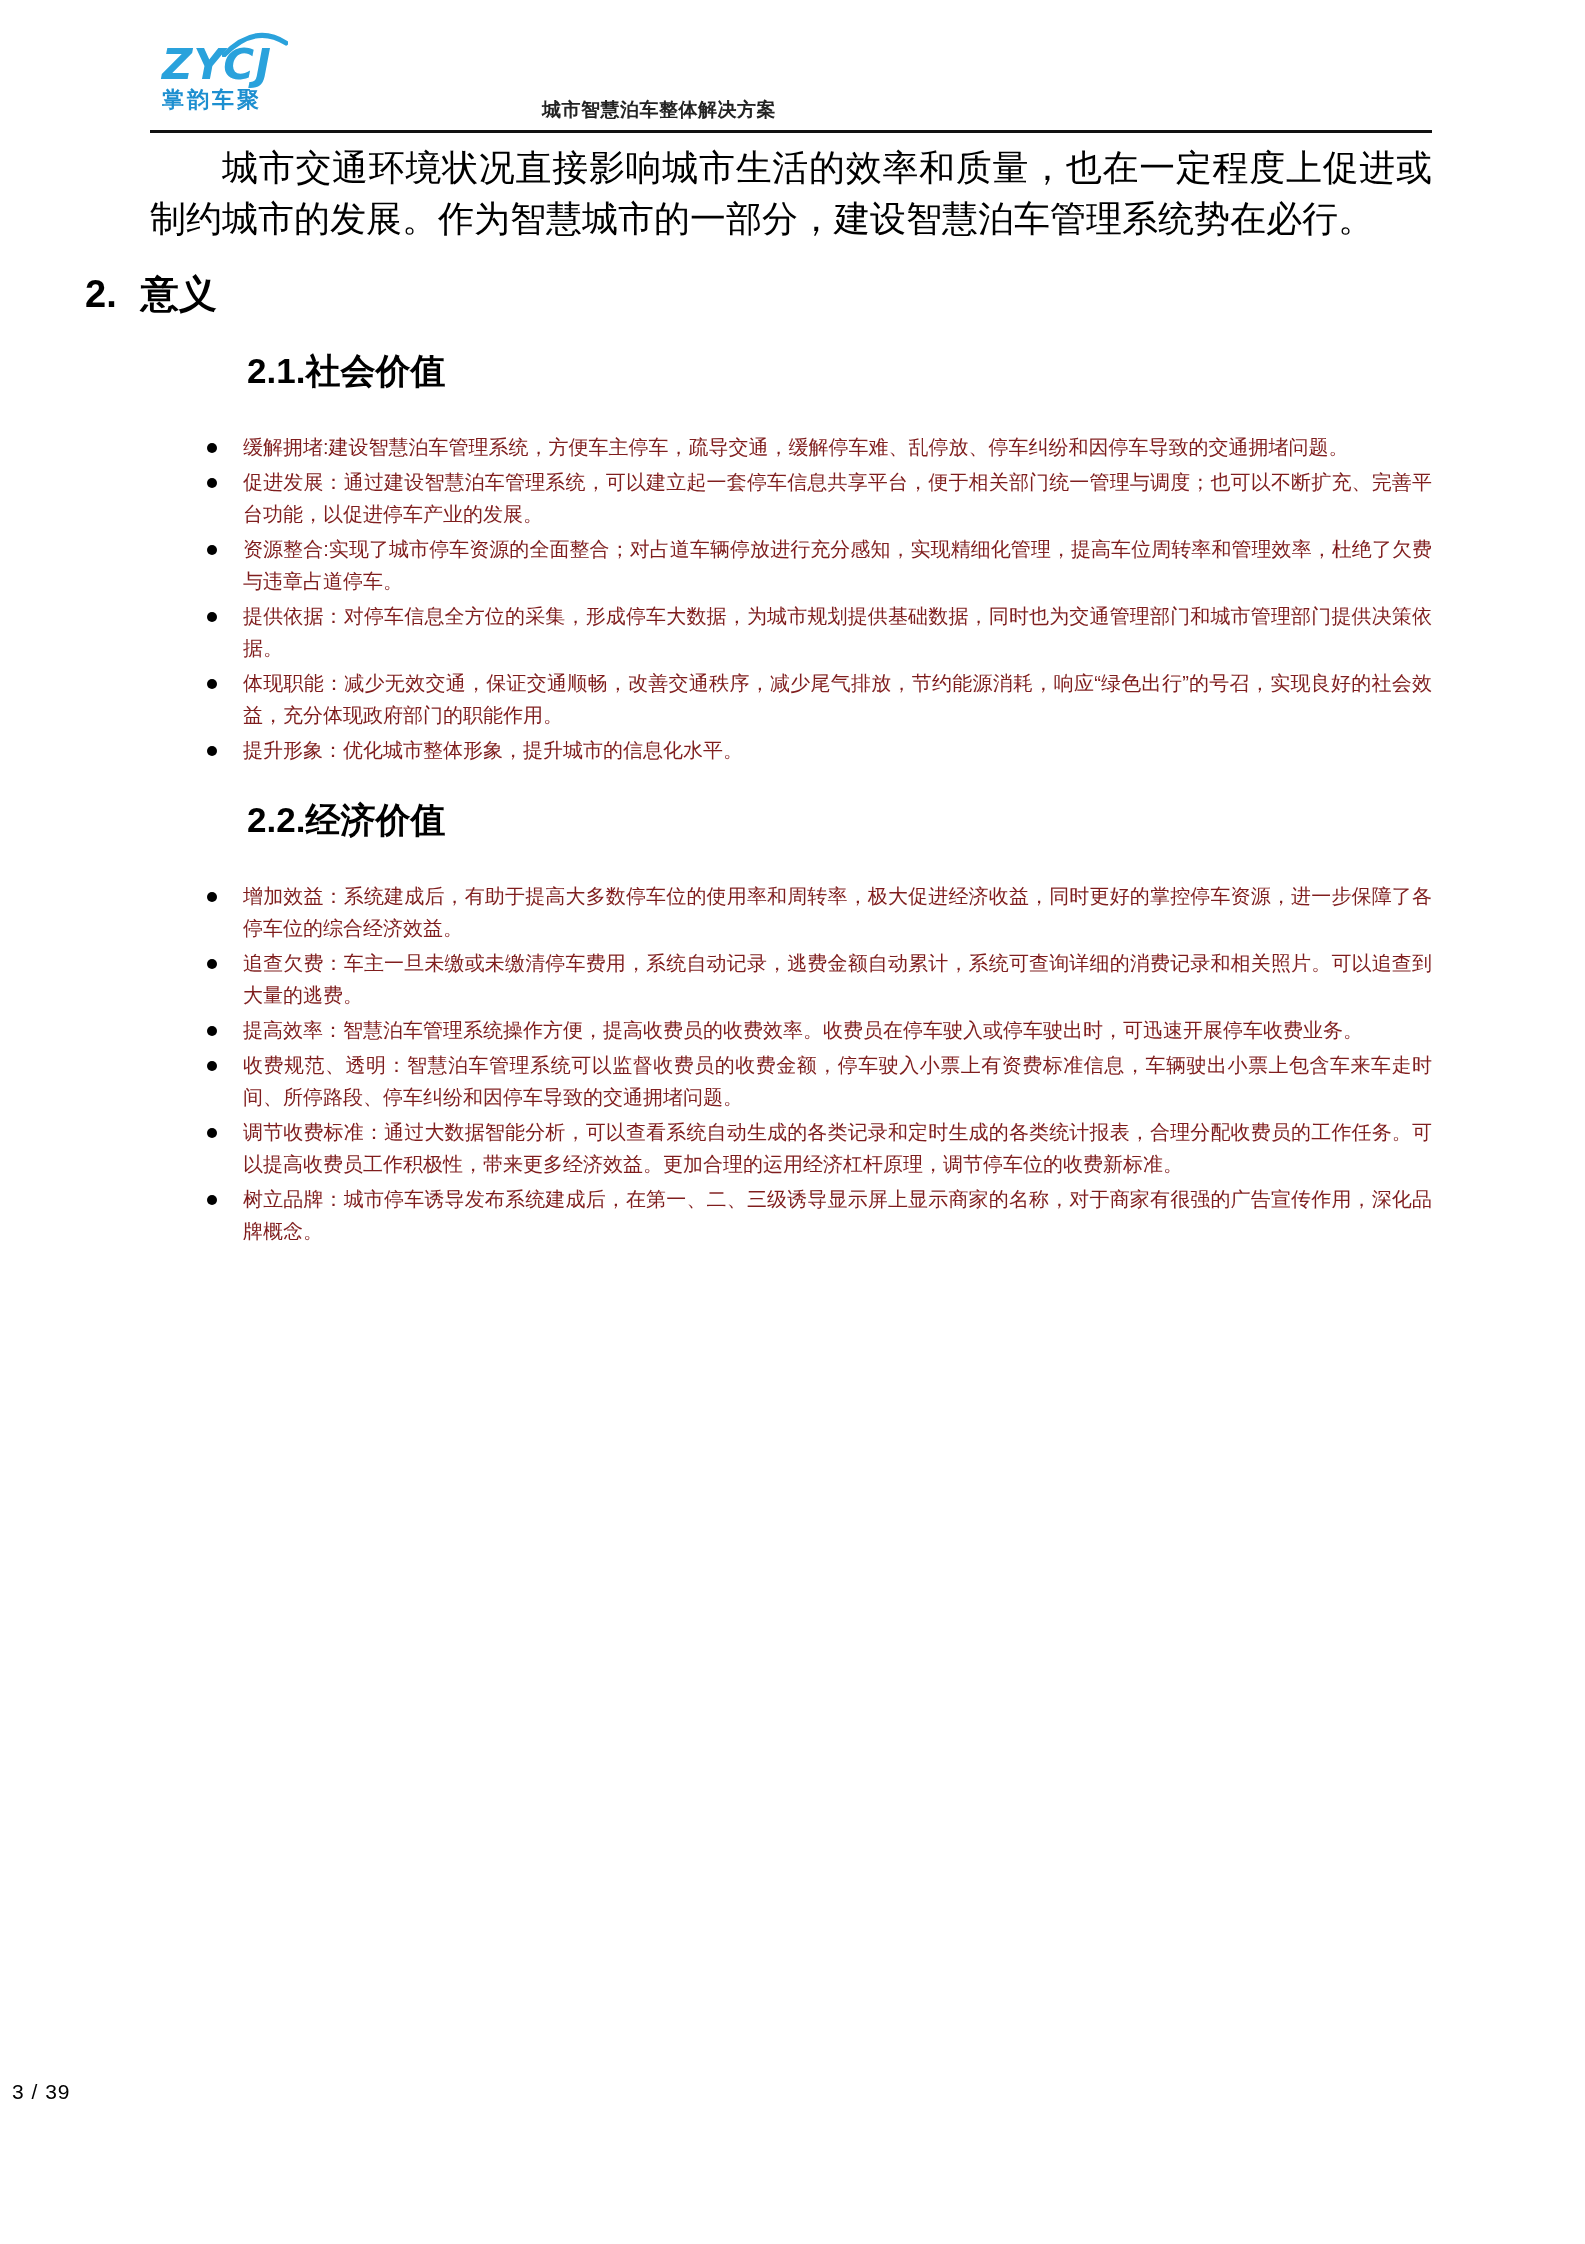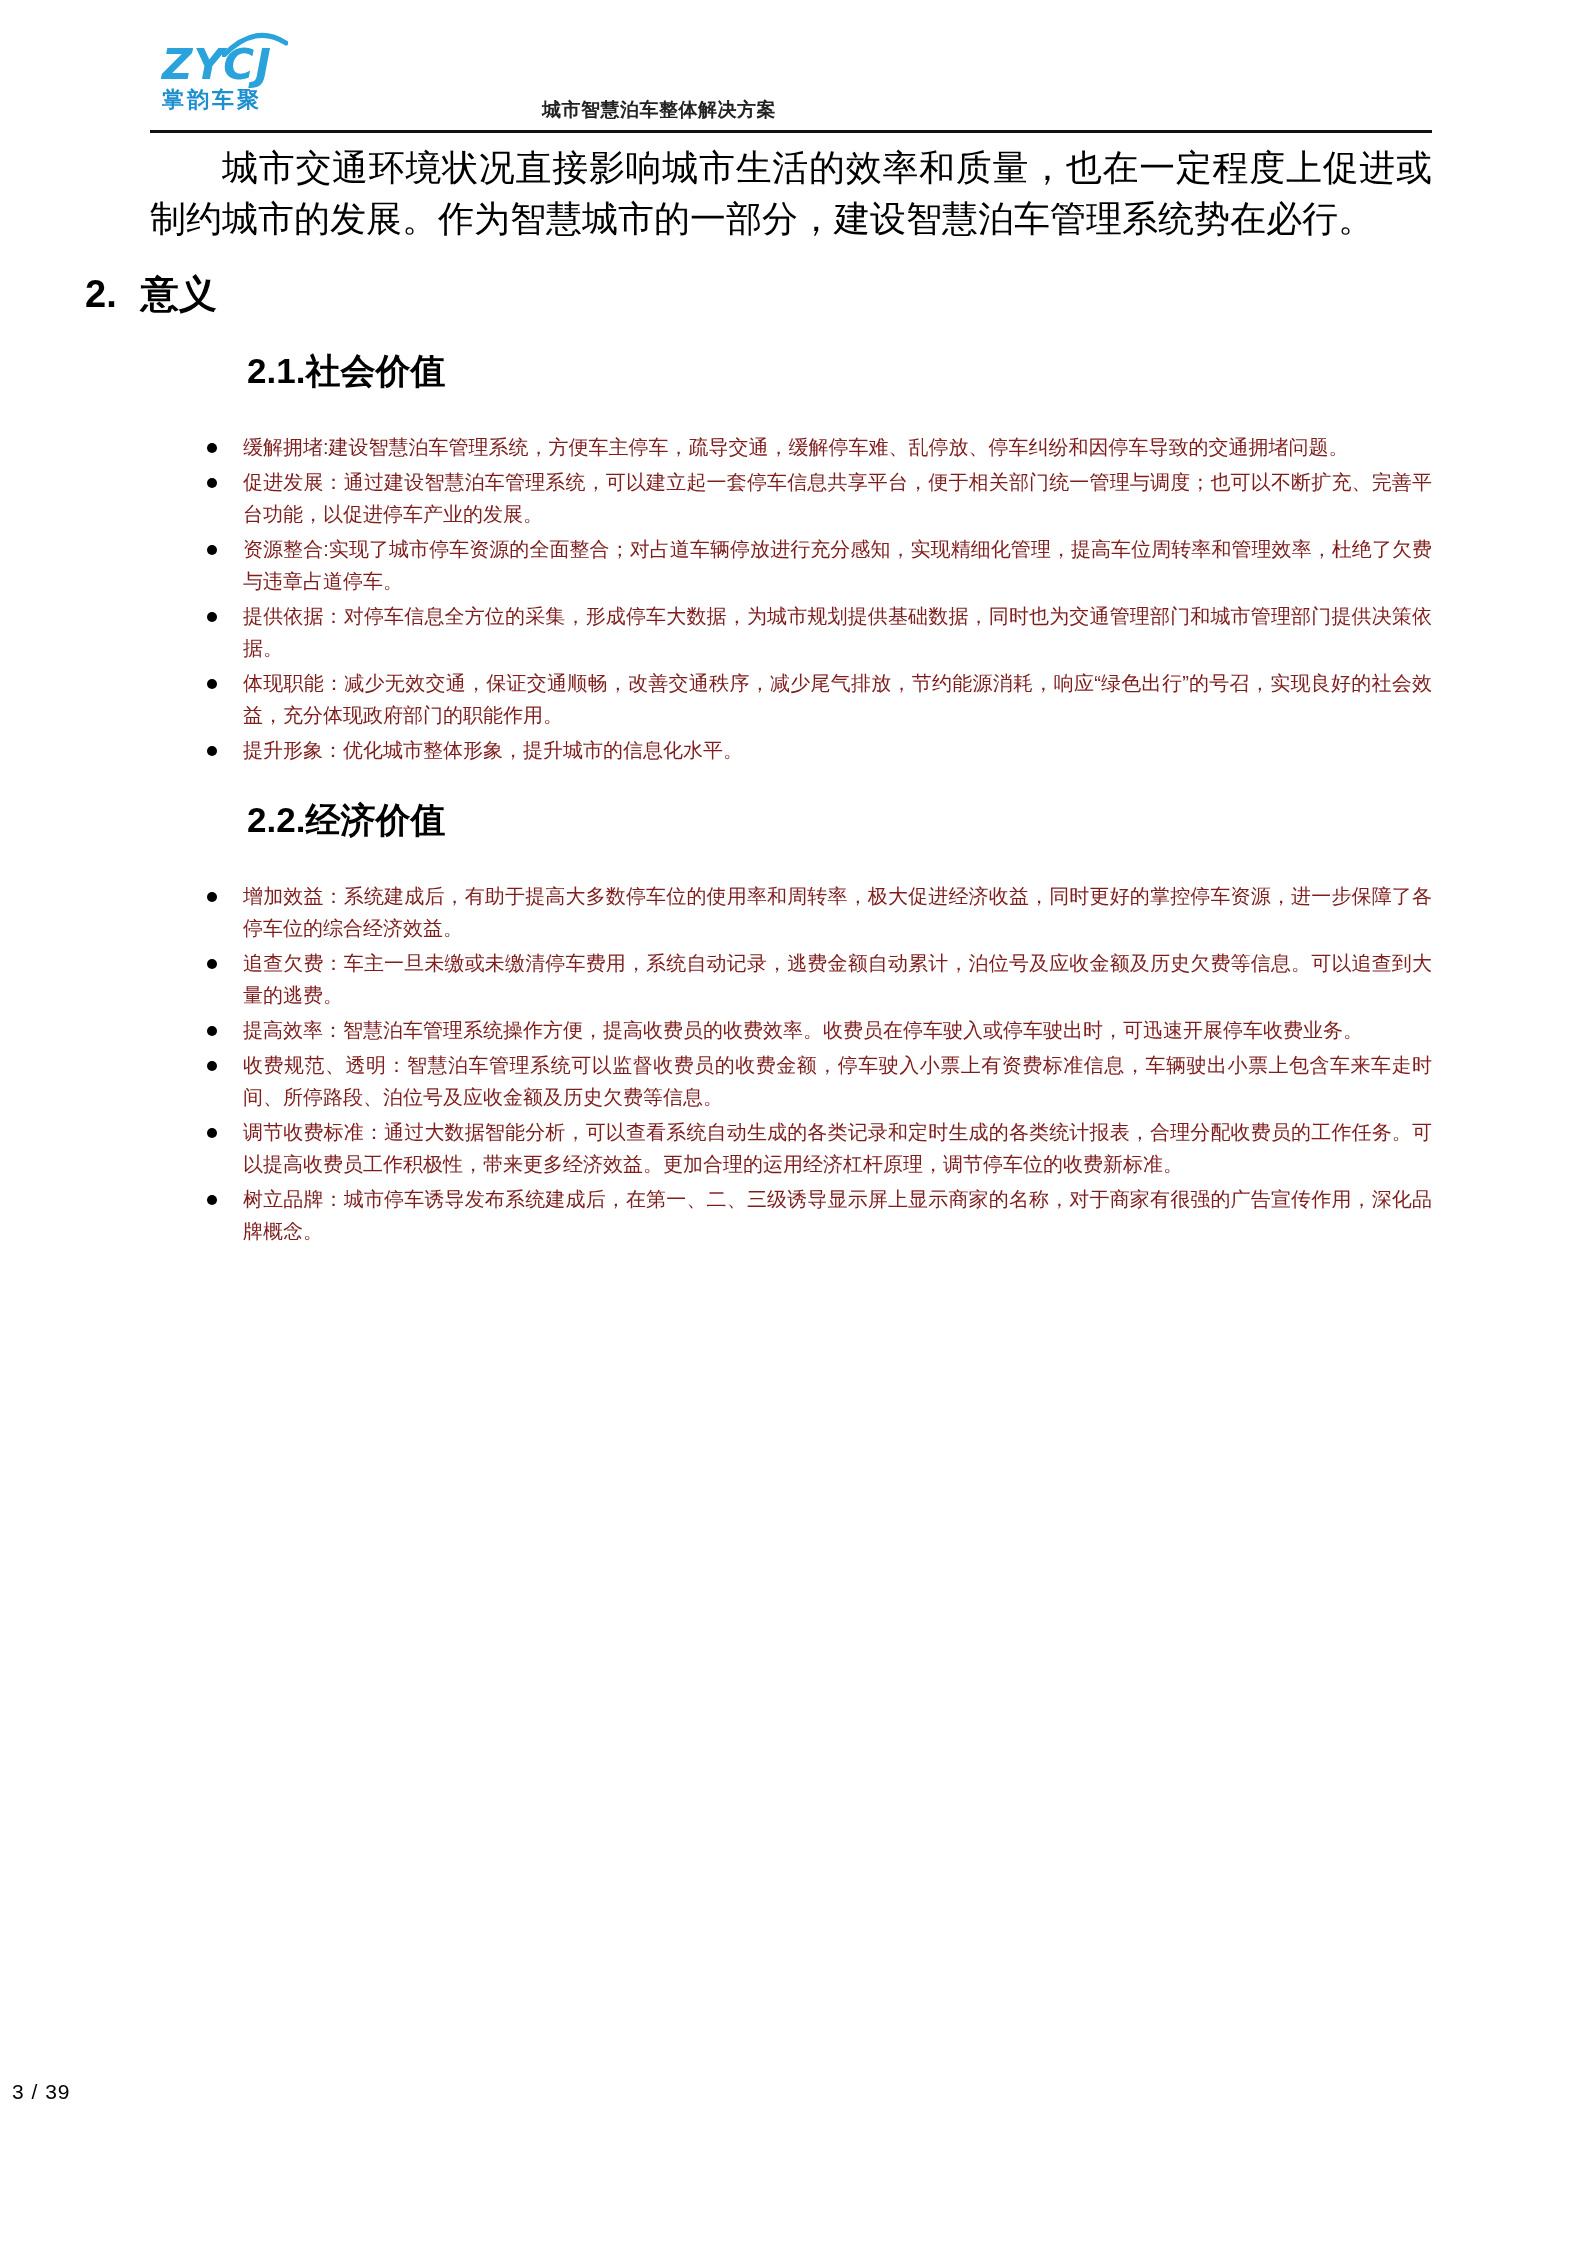--- a/index.html
+++ b/index.html
@@ -155,23 +155,23 @@
     <li class="bullet-item">资源整合:实现了城市停车资源的全面整合；对占道车辆停放进行充分感知，实现精细化管理，提高车位周转率和管理效率，杜绝了欠费与违章占道停车。</li>
     <li class="bullet-item">提供依据：对停车信息全方位的采集，形成停车大数据，为城市规划提供基础数据，同时也为交通管理部门和城市管理部门提供决策依据。</li>
     <li class="bullet-item">体现职能：减少无效交通，保证交通顺畅，改善交通秩序，减少尾气排放，节约能源消耗，响应“绿色出行”的号召，实现良好的社会效益，充分体现政府部门的职能作用。</li>
     <li class="bullet-item">提升形象：优化城市整体形象，提升城市的信息化水平。</li>
   </ul>
 
   <h3 class="sub-heading">2.2.经济价值</h3>
 
   <ul class="bullets">
     <li class="bullet-item">增加效益：系统建成后，有助于提高大多数停车位的使用率和周转率，极大促进经济收益，同时更好的掌控停车资源，进一步保障了各停车位的综合经济效益。</li>
-    <li class="bullet-item">追查欠费：车主一旦未缴或未缴清停车费用，系统自动记录，逃费金额自动累计，泊位号及应收金额及历史欠费等信息。可以追查到大量的逃费。</li>
+    <li class="bullet-item">追查欠费：车主一旦未缴或未缴清停车费用，系统自动记录，逃费金额自动累计，系统可查询详细的消费记录和相关照片。可以追查到大量的逃费。</li>
     <li class="bullet-item">提高效率：智慧泊车管理系统操作方便，提高收费员的收费效率。收费员在停车驶入或停车驶出时，可迅速开展停车收费业务。</li>
-    <li class="bullet-item">收费规范、透明：智慧泊车管理系统可以监督收费员的收费金额，停车驶入小票上有资费标准信息，车辆驶出小票上包含车来车走时间、所停路段、泊位号及应收金额及历史欠费等信息。</li>
+    <li class="bullet-item">收费规范、透明：智慧泊车管理系统可以监督收费员的收费金额，停车驶入小票上有资费标准信息，车辆驶出小票上包含车来车走时间、所停路段、停车纠纷和因停车导致的交通拥堵问题。</li>
     <li class="bullet-item">调节收费标准：通过大数据智能分析，可以查看系统自动生成的各类记录和定时生成的各类统计报表，合理分配收费员的工作任务。可以提高收费员工作积极性，带来更多经济效益。更加合理的运用经济杠杆原理，调节停车位的收费新标准。</li>
     <li class="bullet-item">树立品牌：城市停车诱导发布系统建成后，在第一、二、三级诱导显示屏上显示商家的名称，对于商家有很强的广告宣传作用，深化品牌概念。</li>
   </ul>
 
   <footer class="footer">
     <span class="page-num">3 / 39</span>
   </footer>
 
 </div>
 

